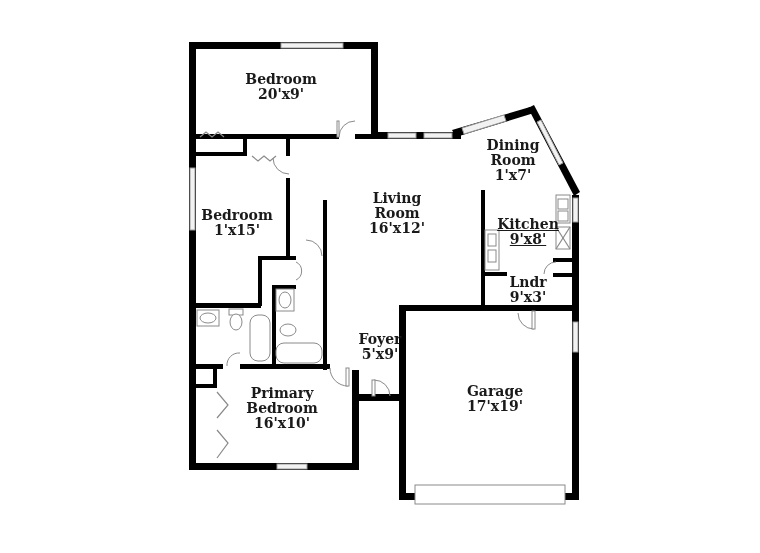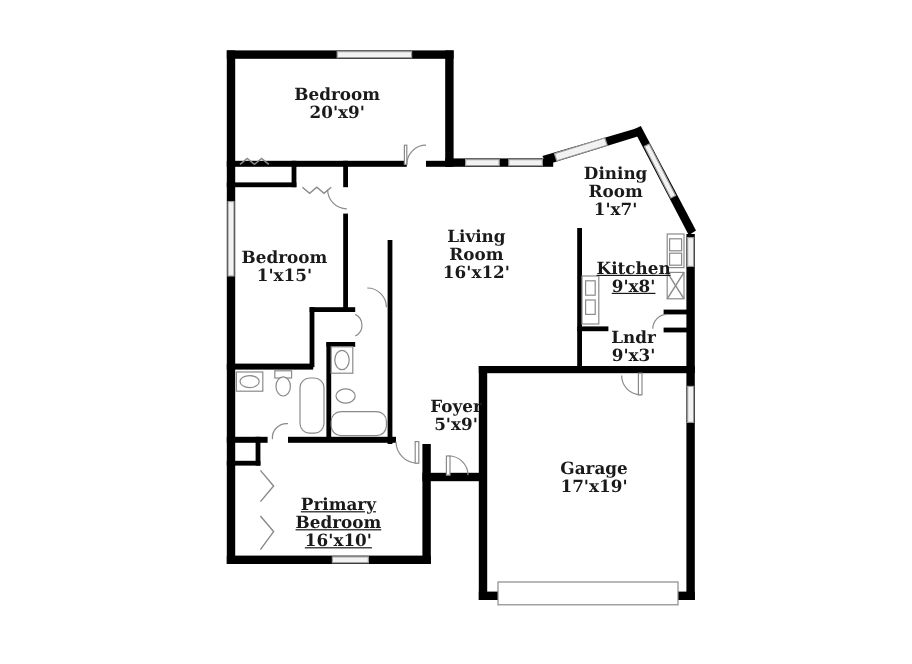--- a/index.html
+++ b/index.html
@@ -173,17 +173,17 @@
 <div class="label" style="left:380px; top:332px;">
   <span>Foyer</span>
   <span>5'x9'</span>
 </div>
 
 <div class="label" style="left:495px; top:384px;">
   <span>Garage</span>
   <span>17'x19'</span>
 </div>
 
-<div class="label" style="left:282px; top:414px;text-decoration:underline;">
+<div class="label" style="left:282px; top:386px;">
   <span>Primary</span>
   <span>Bedroom</span>
   <span>16'x10'</span>
 </div>
 
 </body></html>

